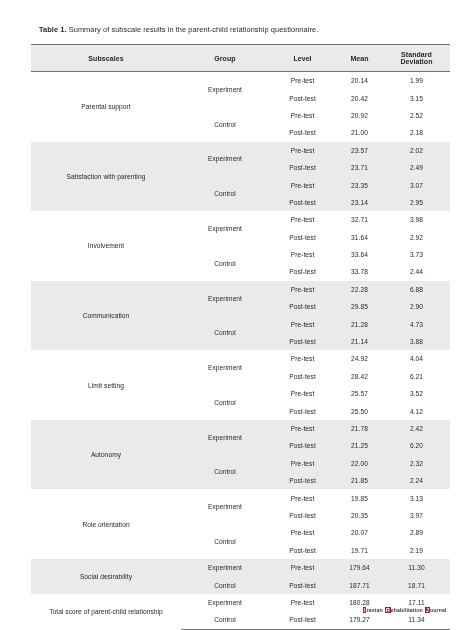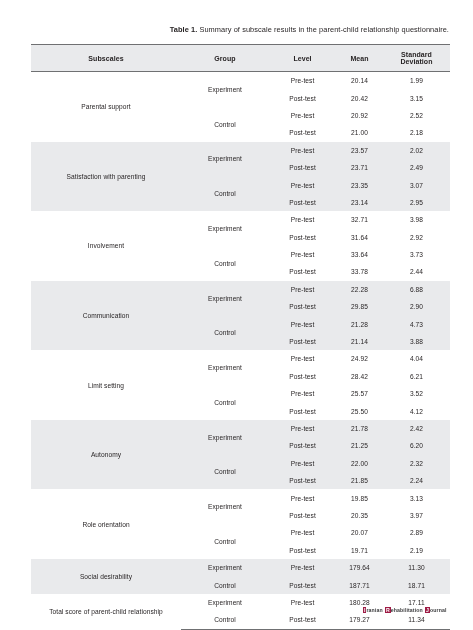--- a/index.html
+++ b/index.html
@@ -20,21 +20,20 @@
     height: 630px;
     box-sizing: border-box;
     padding: 24px 24px 0 31px;
   }
   .caption {
     font-size: 7.4px;
     line-height: 11px;
     color: #231f20;
     margin: 0 0 9px 8px;
     letter-spacing: 0.01em;
-    text-align: right;
   }
   .caption .caption-label {
     font-weight: bold;
   }
   table.data-table {
     width: 419px;
     border-collapse: collapse;
     table-layout: fixed;
     font-size: 6.6px;
   }

